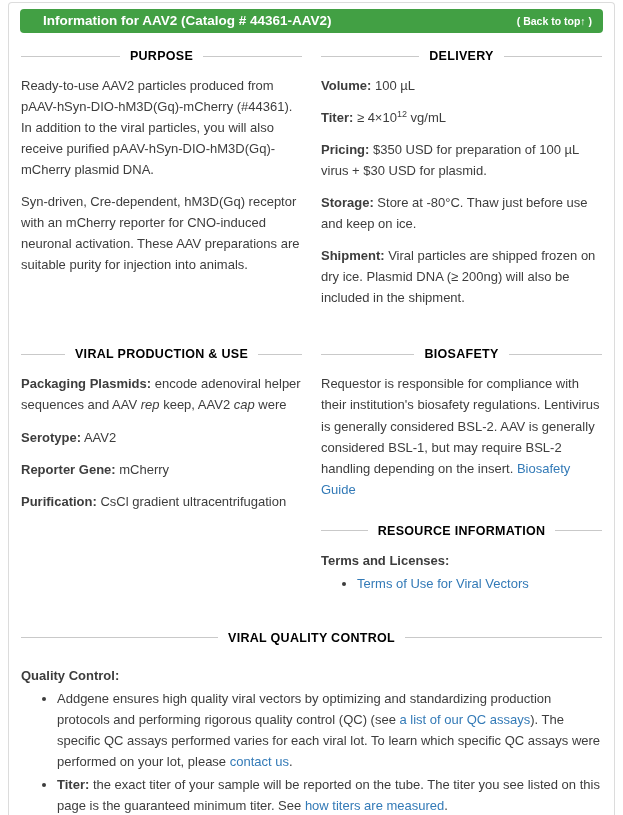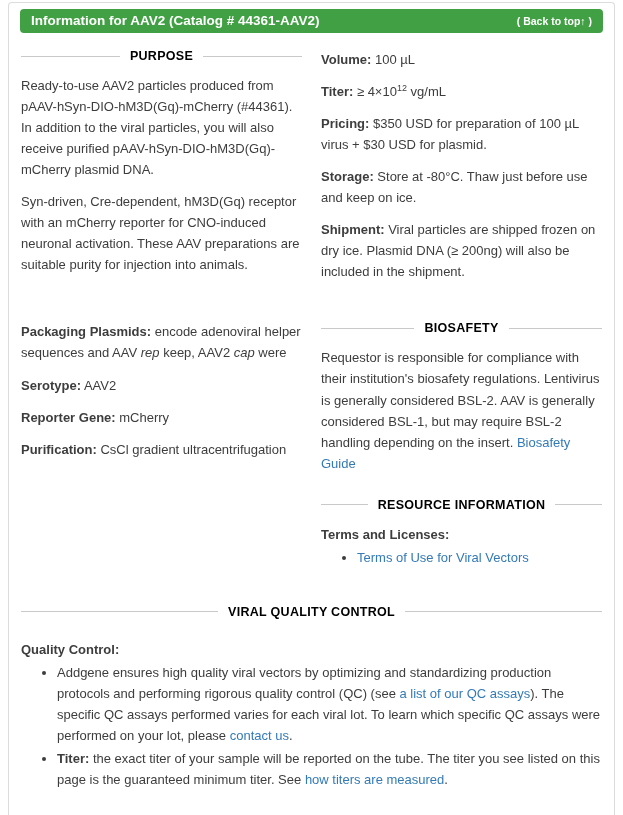--- a/index.html
+++ b/index.html
@@ -17,21 +17,21 @@
     border-radius: 4px 4px 0 0;
     min-height: 813px;
     background: #fff;
   }
   .panel-header {
     margin: 6px 11px 0 11px;
     background: #42a044;
     border-radius: 4px;
     color: #fff;
     display: flex; justify-content: space-between; align-items: center;
-    padding: 4px 11px 5px 11px;
+    padding: 4px 11px 5px 23px;
   }
   .panel-title { font-weight: bold; font-size: 13.5px; }
   .back-top { color: #fff; font-size: 10.5px; font-weight: bold; text-decoration: none; cursor: pointer; white-space: nowrap; }
   .content { padding: 16px 12px 0 12px; }
   .sec-head { display: flex; align-items: center; margin: 0 0 12px 0; }
   .sec-head .rule { flex: 1; height: 1px; background: #c9c9c9; }
   .sec-head .sec-label {
     color: #000000; font-weight: bold; font-size: 12.5px;
     padding: 0 10px; letter-spacing: 0.3px; white-space: nowrap;
   }
@@ -63,28 +63,38 @@
         <div class="sec-head">
           <span class="rule"></span>
           <span class="sec-label">PURPOSE</span>
           <span class="rule"></span>
         </div>
         <p>Ready-to-use AAV2 particles produced from pAAV-hSyn-DIO-hM3D(Gq)-mCherry (#44361). In addition to the viral particles, you will also receive purified pAAV-hSyn-DIO-hM3D(Gq)-mCherry plasmid DNA.</p>
         <p>Syn-driven, Cre-dependent, hM3D(Gq) receptor with an mCherry reporter for CNO-induced neuronal activation. These AAV preparations are suitable purity for injection into animals.</p>
       </div>
 
       <div class="cell">
+        <div class="sec-head">
+          <span class="rule"></span>
+          <span class="sec-label">DELIVERY</span>
+          <span class="rule"></span>
+        </div>
         <p><span class="lbl">Volume:</span> <span>100 µL</span></p>
         <p><span class="lbl">Titer:</span> <span>≥ 4×10</span><sup>12</sup><span> vg/mL</span></p>
         <p><span class="lbl">Pricing:</span> <span>$350 USD for preparation of 100 µL virus + $30 USD for plasmid.</span></p>
         <p><span class="lbl">Storage:</span> <span>Store at -80°C. Thaw just before use and keep on ice.</span></p>
         <p><span class="lbl">Shipment:</span> <span>Viral particles are shipped frozen on dry ice. Plasmid DNA (≥ 200ng) will also be included in the shipment.</span></p>
       </div>
 
       <div class="cell row2">
+        <div class="sec-head">
+          <span class="rule"></span>
+          <span class="sec-label">VIRAL PRODUCTION &amp; USE</span>
+          <span class="rule"></span>
+        </div>
         <p><span class="lbl">Packaging Plasmids:</span> <span>encode adenoviral helper sequences and AAV </span><i>rep</i><span> keep, AAV2 </span><i>cap</i><span> were</span></p>
         <p><span class="lbl">Serotype:</span> <span>AAV2</span></p>
         <p><span class="lbl">Reporter Gene:</span> <span>mCherry</span></p>
         <p><span class="lbl">Purification:</span> <span>CsCl gradient ultracentrifugation</span></p>
       </div>
 
       <div class="cell row2">
         <div class="sec-head">
           <span class="rule"></span>
           <span class="sec-label">BIOSAFETY</span>

